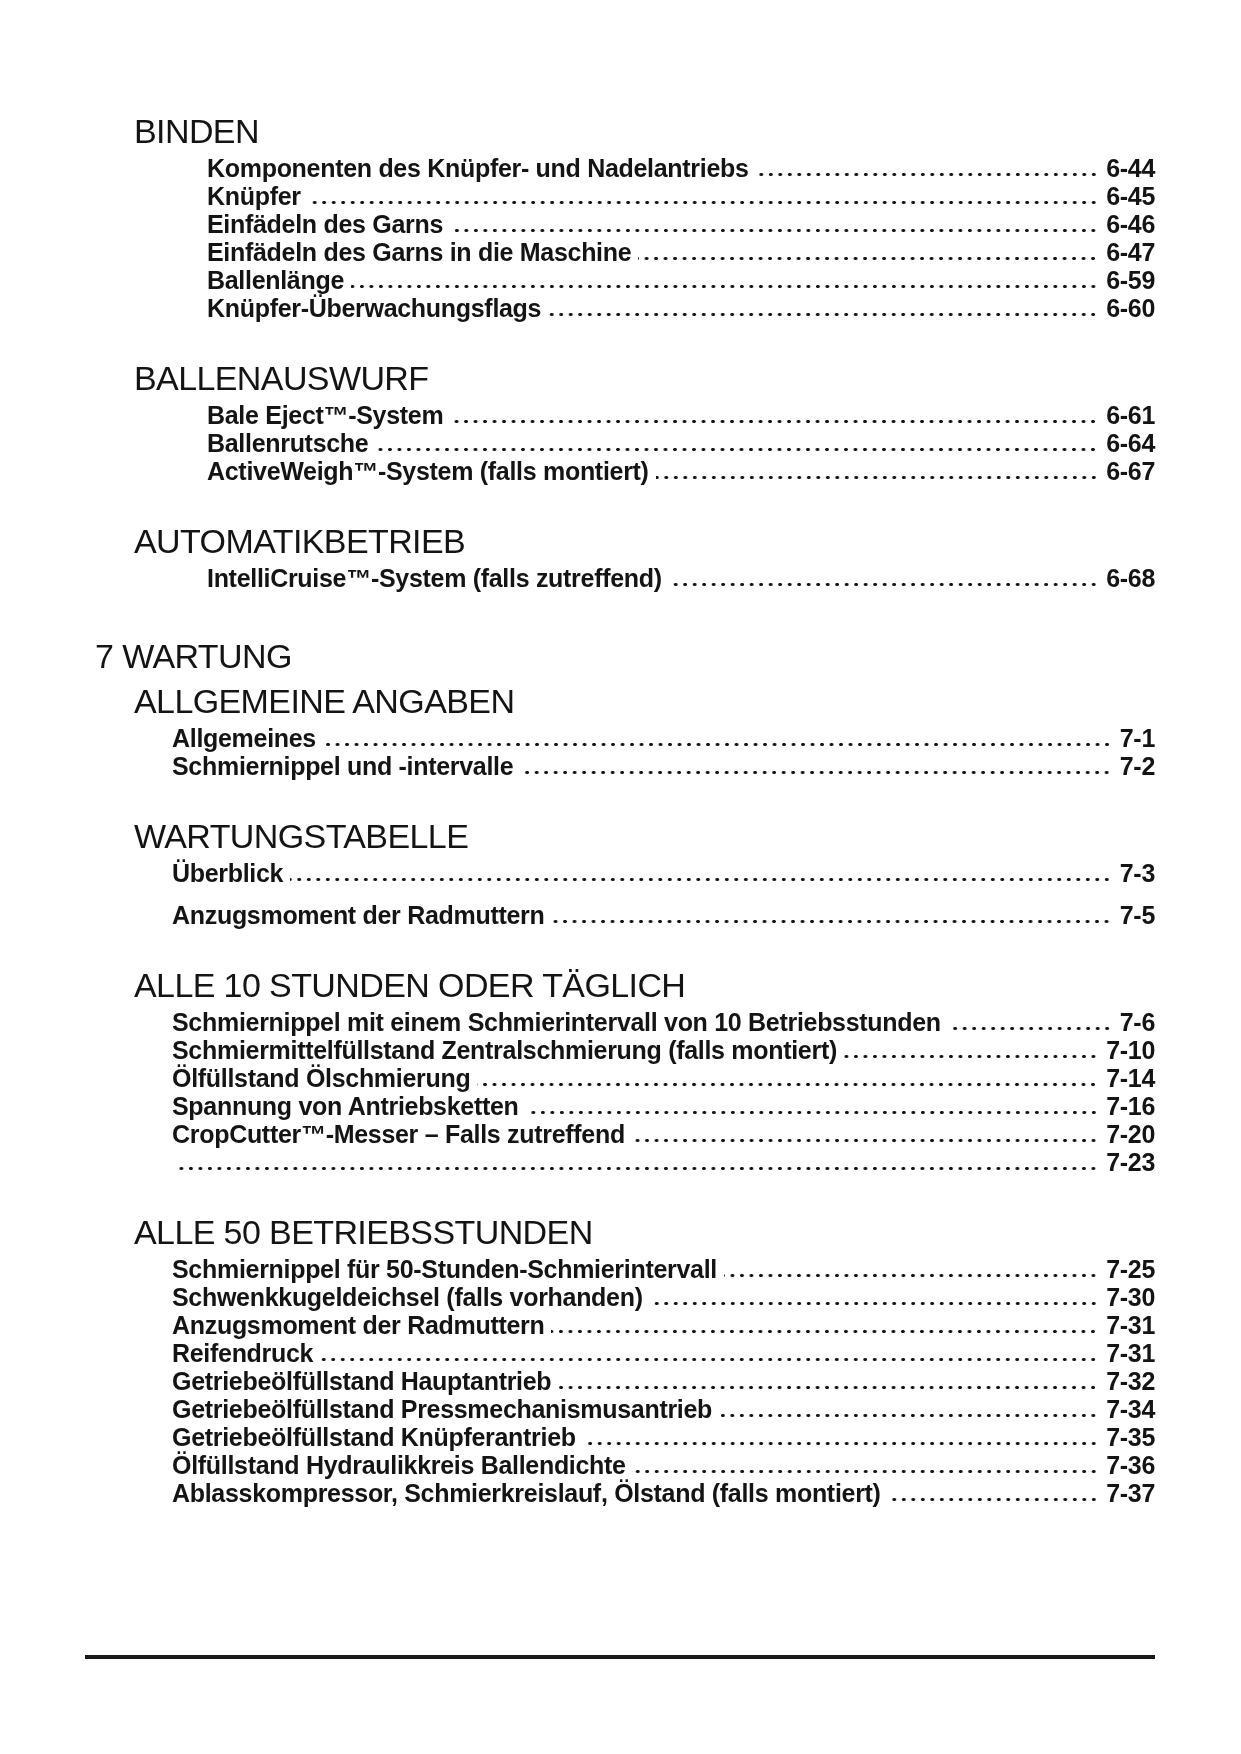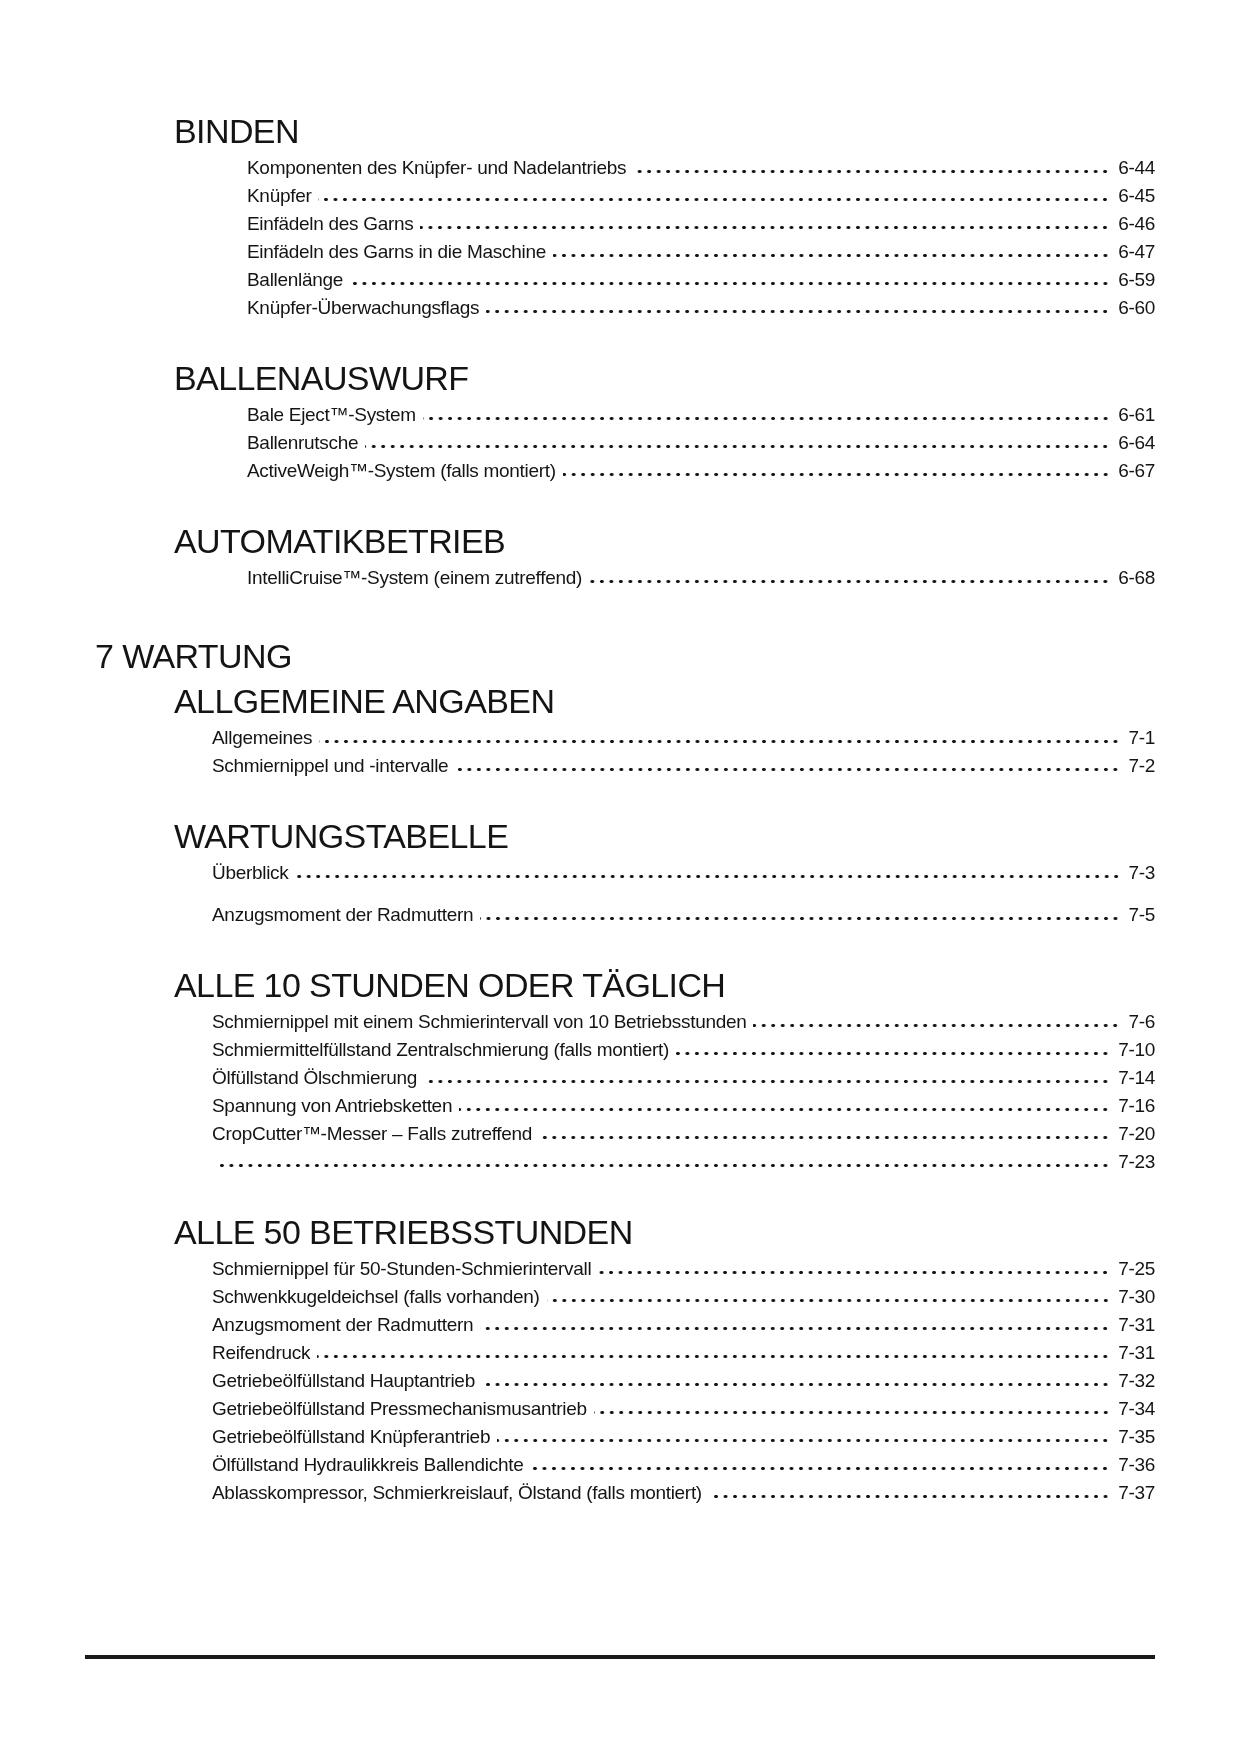--- a/index.html
+++ b/index.html
@@ -7,21 +7,21 @@
   html,body { background:#ffffff; }
   body { font-family:"Liberation Sans", sans-serif; color:#141414; }
   .page {
     position:relative;
     width:1241px; height:1754px;
     background:#ffffff;
     padding:113px 86px 0 134px;
     overflow:hidden;
   }
   
-  .sec { margin-top:38px;margin-left:40px; }
+  .sec { margin-top:38px; }
   .sec.first { margin-top:0; }
   .sec.after-chapter { margin-top:8px; }
   .sec.tight { margin-top:14px; }
   .sec-h {
     font-size:34px; line-height:37px; font-weight:400;
     letter-spacing:-0.6px; white-space:nowrap;
   }
   .sec-h.multiline { white-space:normal; }
   .jline { display:block; text-align:justify; height:37px; overflow:hidden; }
   .jline::after { content:""; display:inline-block; width:100%; height:0; }
@@ -29,22 +29,23 @@
     font-size:34px; line-height:37px; font-weight:400;
     letter-spacing:-0.6px; margin-top:46px; margin-left:-39px;
     white-space:nowrap;
   }
   
   .rows { margin-top:4px; }
   .ind-a { padding-left:73px; }  
   .ind-b { padding-left:38px; }  
   .row {
     display:flex; align-items:baseline;
-    height:28px; font-size:19px; line-height:28px;
+    height:28px; font-size:25px; line-height:28px;
     letter-spacing:-0.3px;
+    font-weight:bold;
   }
   .t { white-space:nowrap; }
   .leader {
     flex:1 1 auto; height:5px; margin:0 8px 0 7px;
     background-image: radial-gradient(circle at 50% 50%, #141414 1.5px, transparent 2px);
     background-size:9.5px 5px;
     background-repeat:repeat-x;
     background-position:right bottom;
   }
   .p { white-space:nowrap; text-align:left; }
@@ -113,21 +114,21 @@
         <span class="leader"></span>
         <span class="p">6-67</span>
       </div>
     </div>
   </section>
 
   <section class="sec">
     <h2 class="sec-h">AUTOMATIKBETRIEB</h2>
     <div class="rows ind-a">
       <div class="row">
-        <span class="t">IntelliCruise™-System (einem zutreffend)</span>
+        <span class="t">IntelliCruise™-System (falls zutreffend)</span>
         <span class="leader"></span>
         <span class="p">6-68</span>
       </div>
     </div>
   </section>
 
   <h1 class="chapter-h">7 WARTUNG</h1>
 
   <section class="sec after-chapter">
     <h2 class="sec-h">ALLGEMEINE ANGABEN</h2>

